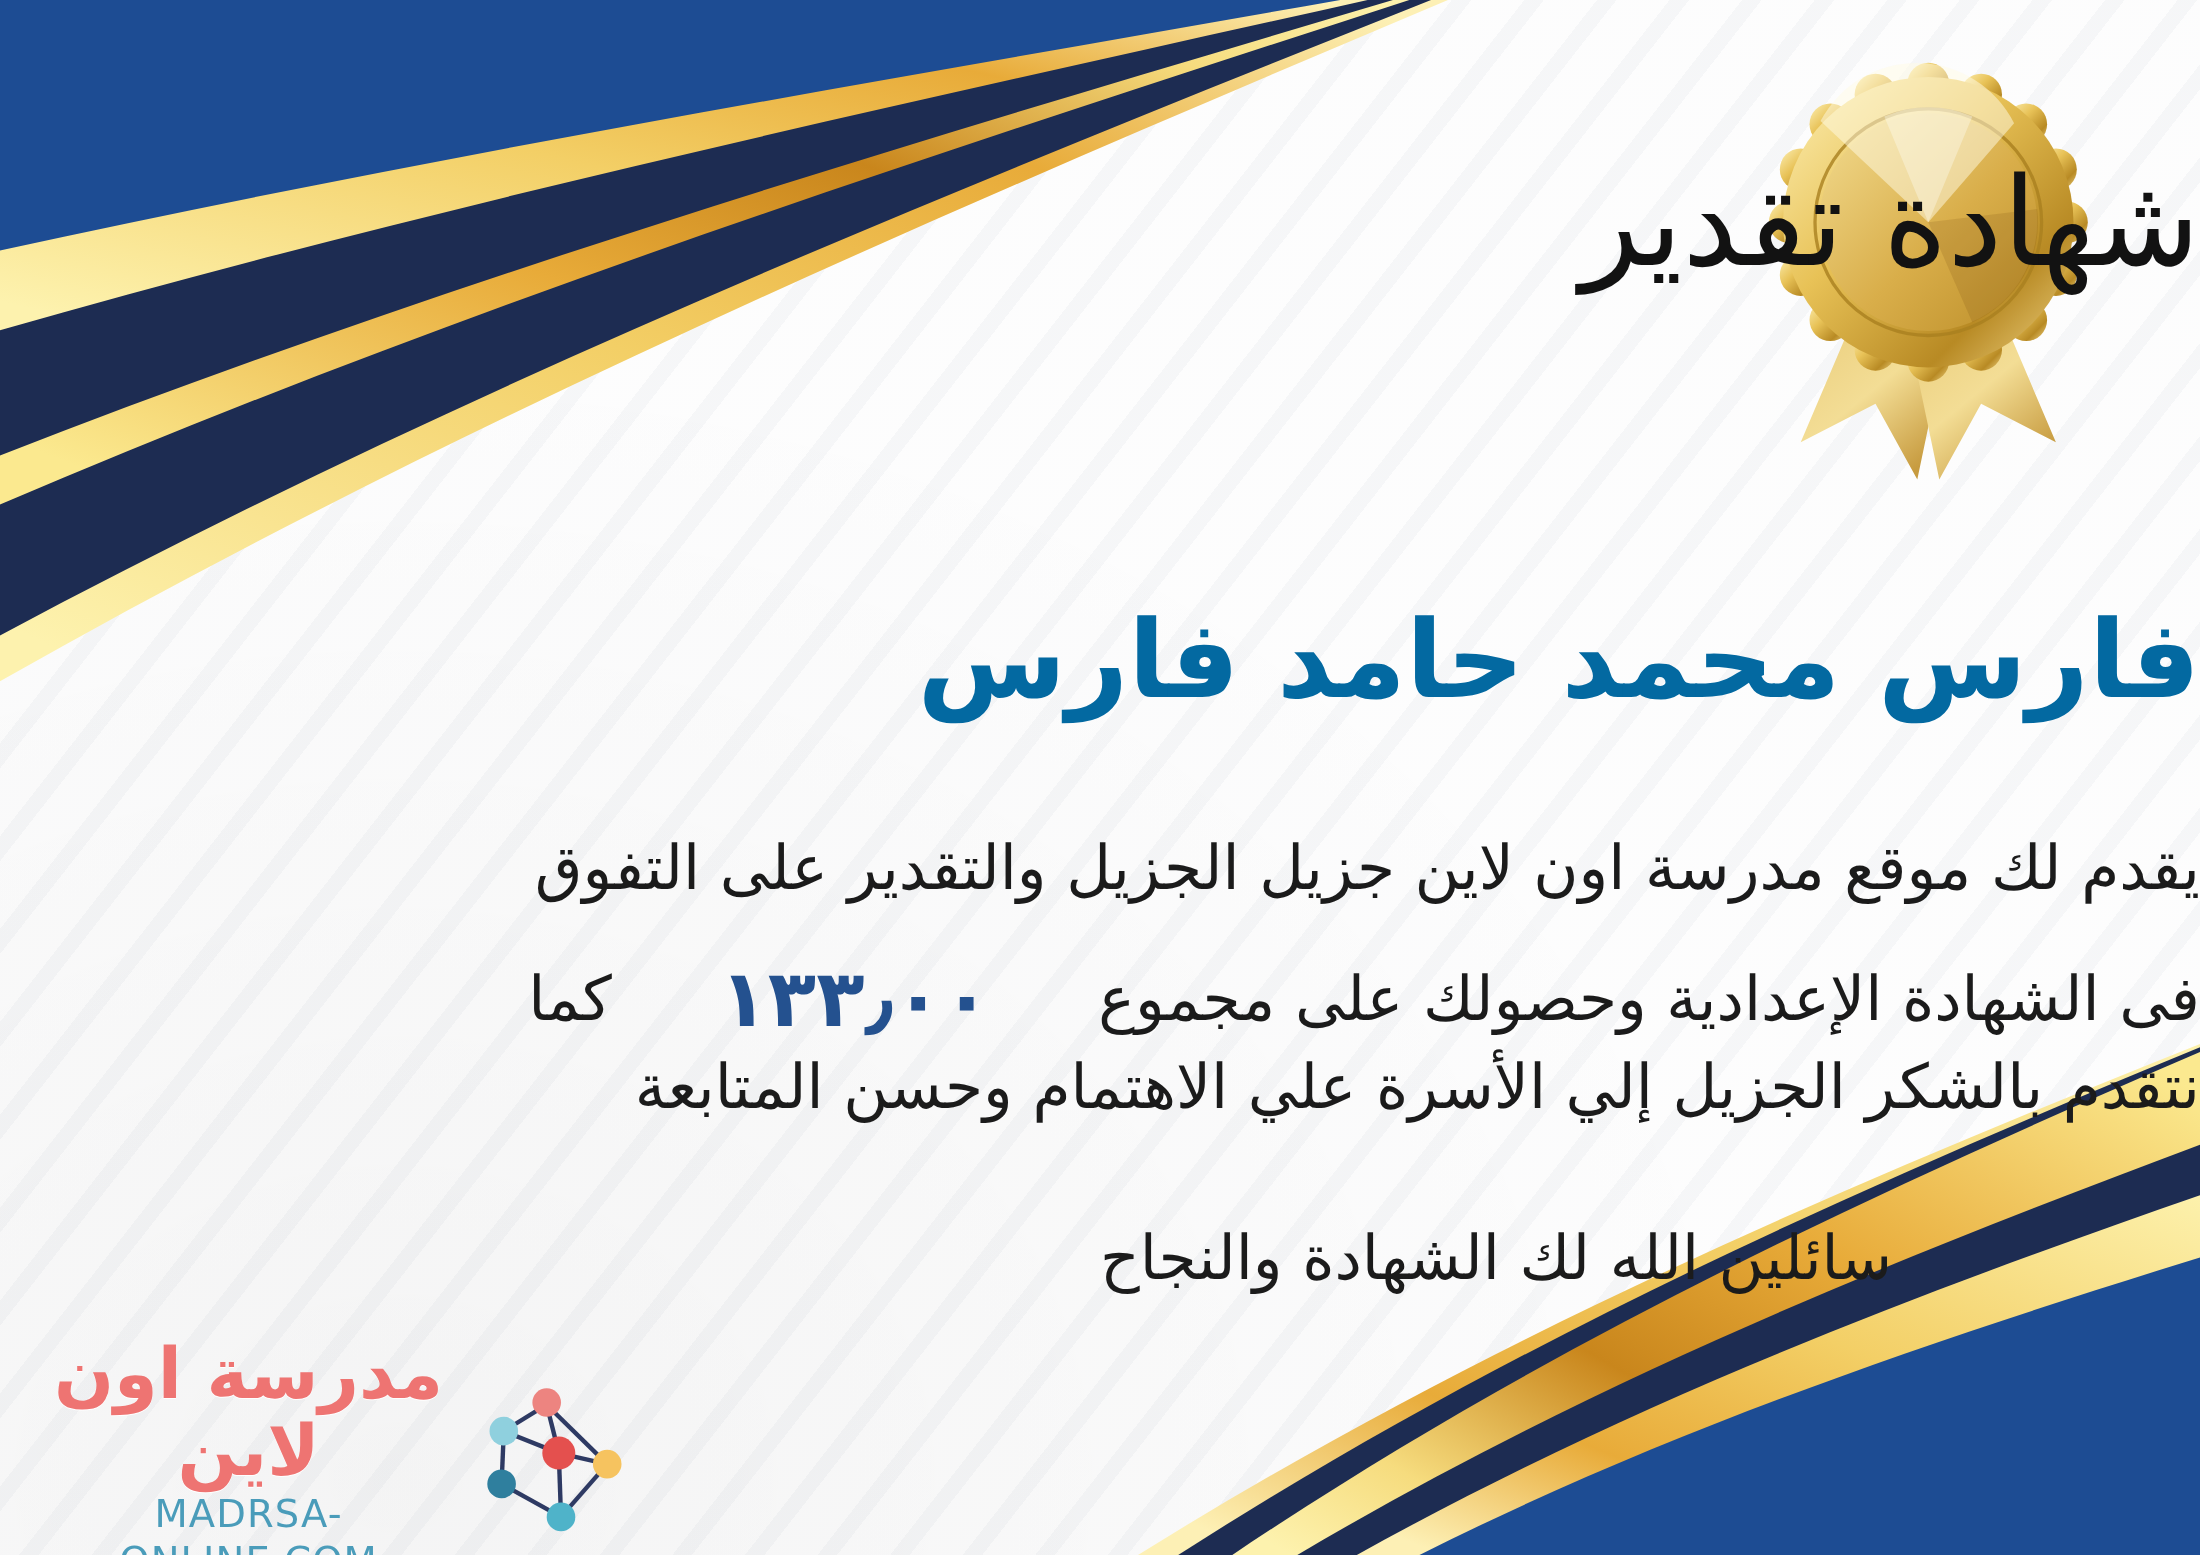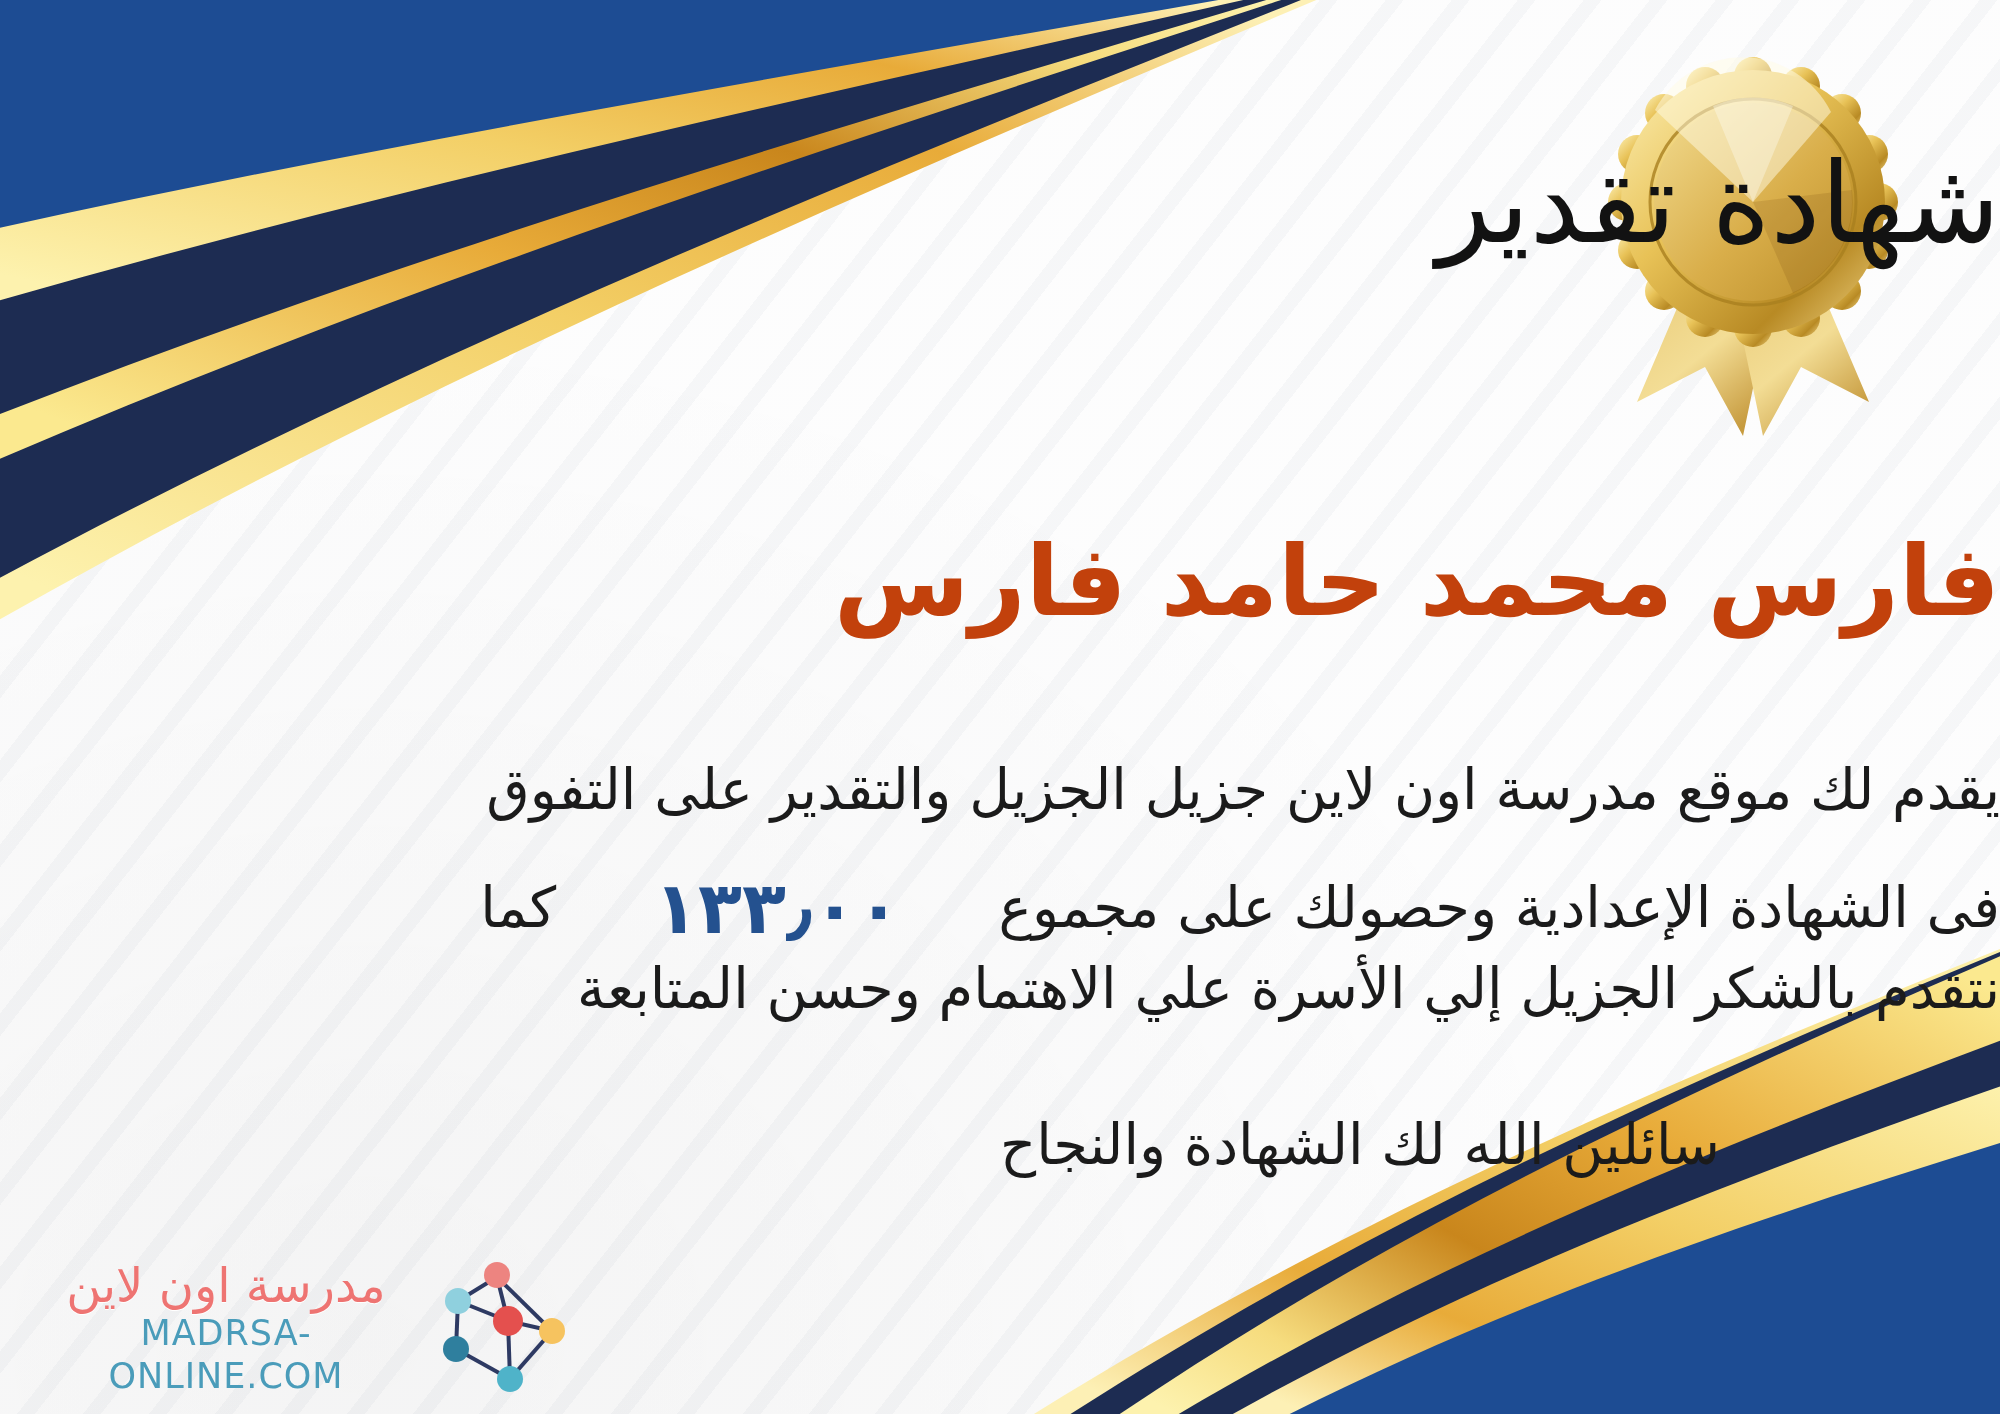--- a/index.html
+++ b/index.html
@@ -19,39 +19,39 @@
     background:radial-gradient(ellipse at 18% 95%,rgba(0,0,0,0.035),transparent 55%);
     pointer-events:none;
   }
   svg.corner{position:absolute;pointer-events:none;}
   #corner-tl{left:0;top:0;}
   #corner-br{right:0;bottom:0;}
   #medal{position:absolute;left:1593px;top:40px;}
 
   .line{position:absolute;width:2000px;left:0;text-align:right;color:#161616;direction:rtl;}
   .cert-title{top:128px;font-size:112px;line-height:1.35;letter-spacing:0;color:#121212;}
-  .student-name{top:524px;font-size:98px;font-weight:bold;color:#c2410c;}
+  .student-name{top:544px;font-size:98px;font-weight:bold;color:#0369a1;}
   .body-line{font-size:56px;line-height:1.5;color:#1b1b1b;}
   .b1{top:748px;}
   .b2{top:854px;}
   .b3{top:947px;}
   .closing{top:1112px;width:1720px;font-size:56px;color:#1b1b1b;}
   .score{
     color:#24518f;font-size:72px;font-weight:bold;
     margin:14px 54px;vertical-align:-6px;letter-spacing:2px;
   }
   .b2 .gap{display:inline-block;width:26px;}
 
   .logo{
     position:absolute;left:26px;top:1256px;width:560px;height:146px;
     display:flex;align-items:center;gap:14px;
   }
   .logo-text{width:400px;text-align:center;}
   .logo-ar{
-    direction:rtl;font-size:48px;font-weight:normal;color:#ee7472;
+    direction:rtl;font-size:64px;font-weight:bold;color:#ee7472;
     line-height:1.1;text-shadow:0 1px 0 #fff;
   }
   .logo-en{
     font-size:35px;font-weight:normal;color:#4a9cba;letter-spacing:1px;
     line-height:1.25;font-family:"DejaVu Sans","Liberation Sans",sans-serif;
   }
 </style>
 </head>
 <body>
 

